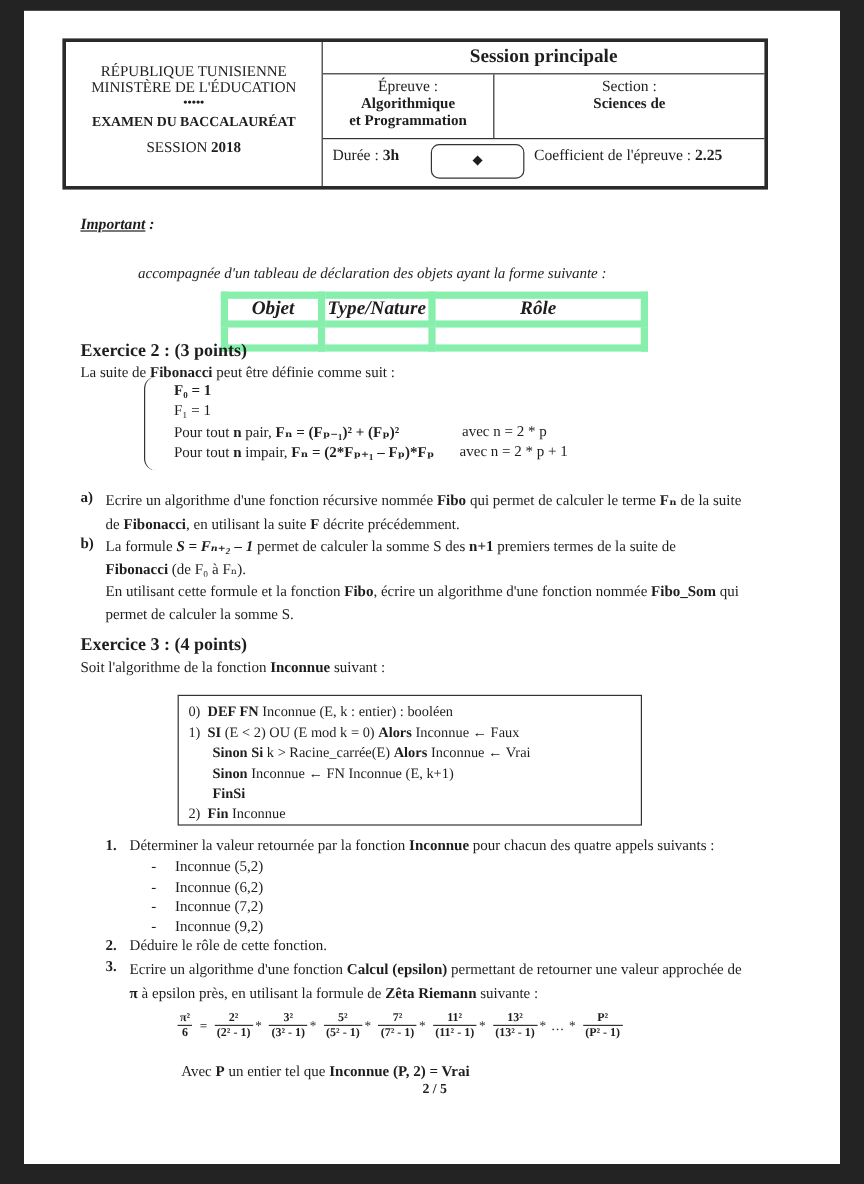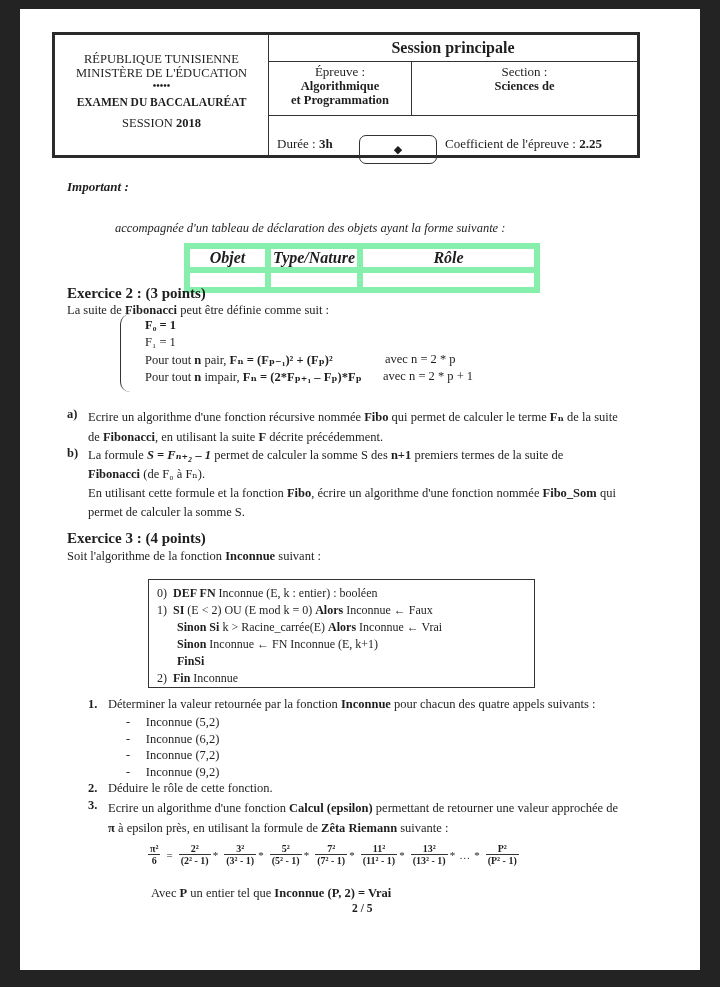--- a/index.html
+++ b/index.html
@@ -8,21 +8,21 @@
   .page { position:absolute; left:20px; top:9px; width:680px; height:961px; background:#fff; }
   .abs { position:absolute; }
   b, .b { font-weight:bold; }
 
   
   .hdr { position:absolute; left:52px; top:32px; width:588px; height:126px; border:3px solid #2a2a2a; box-sizing:border-box; }
   .hdr .left { position:absolute; left:0; top:0; width:213px; height:100%; border-right:1.5px solid #333; text-align:center; font-size:12.5px; }
   .hdr .right { position:absolute; left:214px; top:0; right:0; height:100%; }
   .hdr .row1 { position:absolute; left:0; right:0; top:0; height:26px; border-bottom:1.5px solid #333; text-align:center; font-weight:bold; font-size:16px; line-height:26px; }
   .hdr .row2 { position:absolute; left:0; right:0; top:27px; height:53px; border-bottom:1.5px solid #333; }
-  .hdr .row3 { position:absolute; left:0; right:0; top:96px; height:39px; }
+  .hdr .row3 { position:absolute; left:0; right:0; top:81px; height:39px; }
   .cell { position:absolute; top:0; height:100%; text-align:center; font-size:13px; }
   .cell .bold { font-weight:bold; font-size:12.5px; line-height:14px; }
   .diamondbox { position:absolute; left:90px; top:4px; width:76px; height:27px; border:1.5px solid #333; border-radius:7px; text-align:center; line-height:27px; font-size:11px; }
 
   .it { font-style:italic; }
   .small { font-size:12.5px; }
   table.obj { border-collapse:collapse; position:absolute; left:184px; top:243px; width:356px; }
   table.obj td { border:6px solid #86efac; height:14px; font-size:16px; font-style:italic; font-weight:bold; text-align:center; padding:0; }
   .h2 { font-weight:bold; font-size:15px; }
   .brace { position:absolute; left:120px; top:314px; width:14px; height:78px; border-left:1.5px solid #333; border-radius:10px 0 0 10px; }
@@ -72,21 +72,21 @@
       </div>
       <div class="abs" style="left:176px;top:5px;font-size:13px;white-space:nowrap;">
         <span>Coefficient de l'épreuve :</span>
         <b>2.25</b>
       </div>
     </div>
   </div>
 </div>
 
 <div class="abs" style="left:67px;top:179px;font-size:13px;">
-  <b class="it" style="">Important</b><b class="it"> :</b>
+  <b class="it" style="text-decoration:underline;">Important</b><b class="it"> :</b>
 </div>
 <div class="abs it" style="left:115px;top:203px;width:543px;font-size:12.5px;line-height:17px;text-align:justify;">
   <br>
   <span>accompagnée d'un tableau de déclaration des objets ayant la forme suivante :</span>
 </div>
 <table class="obj">
   <tbody>
       <tr>
     <td style="width:75px;">Objet</td>
     <td style="width:86px;">Type/Nature</td>

